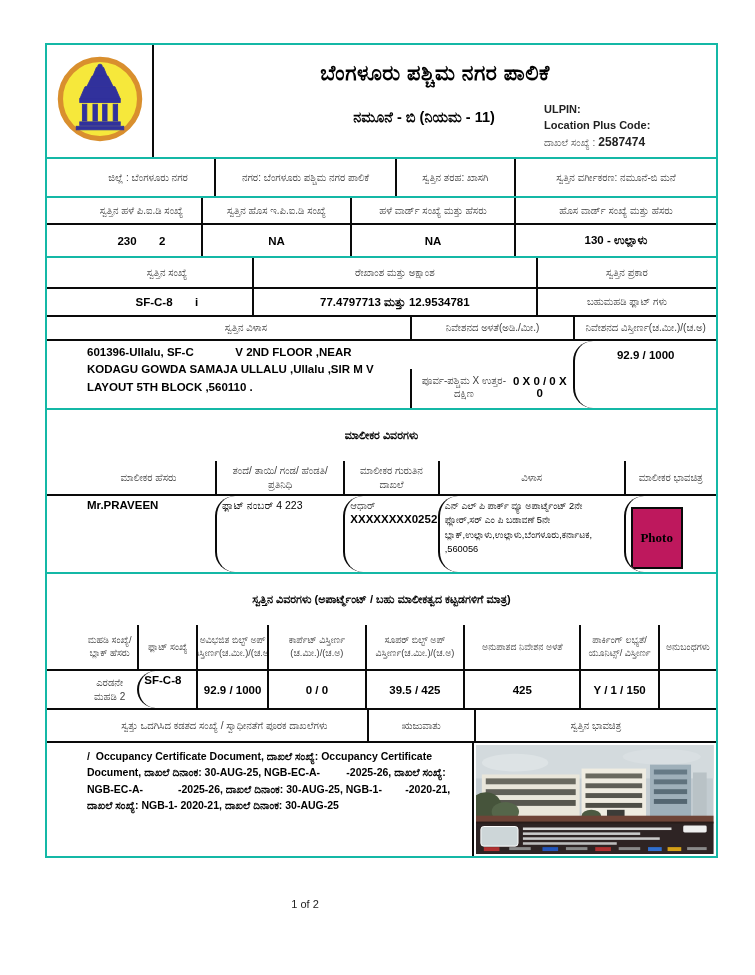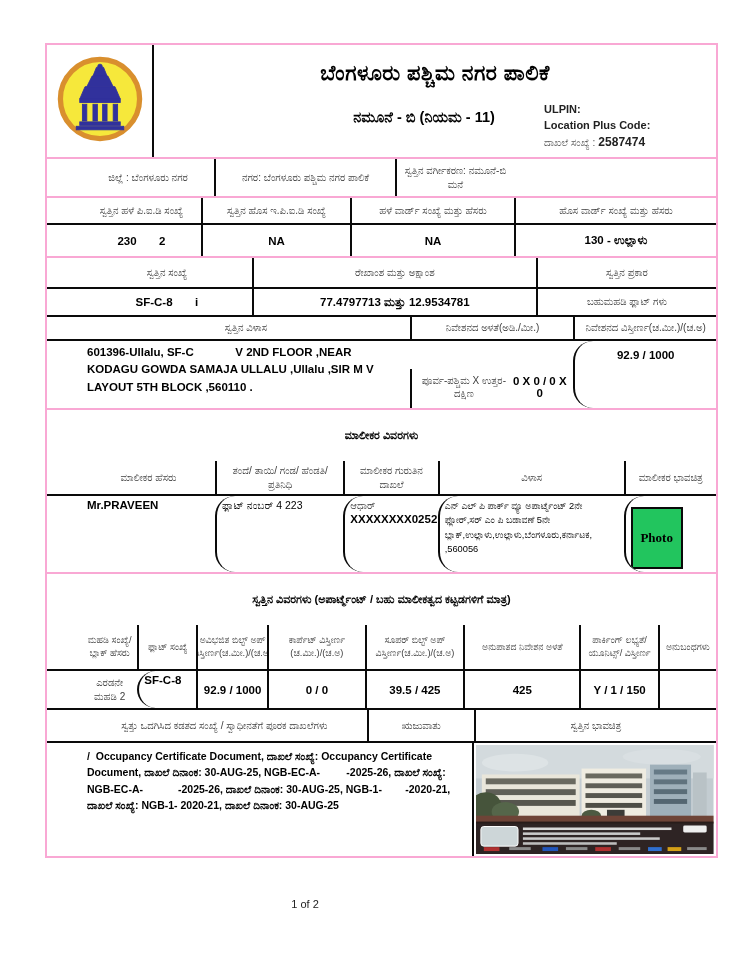--- a/index.html
+++ b/index.html
@@ -2,21 +2,21 @@
 <html><head>
 <meta charset="utf-8">
 <style>
   * { margin:0; padding:0; box-sizing:border-box; }
   html,body { background:#ffffff; }
   .page {
     position:relative; width:755px; height:975px; background:#fff;
     font-family:"Liberation Sans", sans-serif; color:#000; overflow:hidden;
   }
   .doc { position:absolute; left:45px; top:45px; width:673px; }
-  .sec { border:2px solid #f9a8d4; margin-top:-2px; background:#fff; }
+  .sec { border:2px solid #14b8a6; margin-top:-2px; background:#fff; }
   .row { display:grid; }
   .row + .row { border-top:2px solid #0a0a0a; }
   .cell {
     border-left:2px solid #0a0a0a; padding:3px 5px;
     display:flex; align-items:center; justify-content:center;
     text-align:center; overflow:hidden;
   }
   .cell:first-child { border-left:none;padding-left:40px; }
   .hd { font-size:10px; color:#3d3d3d; font-weight:400; line-height:1.35; }
   .val { font-size:11.5px; font-weight:700; color:#000; }
@@ -46,21 +46,21 @@
   .g-det-h { grid-template-columns:13.5% 8.8% 10.6% 14.6% 14.7% 17.4% 11.7% 8.7%; min-height:44px; }
   .g-det-v { grid-template-columns:13.5% 8.8% 10.6% 14.6% 14.7% 17.4% 11.7% 8.7%; min-height:39px; }
   .g-doc-h { grid-template-columns:47.8% 16% 36.2%; min-height:33px; }
   .g-bot   { grid-template-columns:63.6% 36.4%; min-height:115px; }
 
   .sec-title { text-align:center; font-size:11px; font-weight:700; padding:19px 4px; }
   .det-hd { font-size:9.3px; }
   .adr-val { line-height:1.5; }
 
   .photo-box {
-    width:52px; height:62px; border:2px solid #0a0a0a; background:#22c55e;
+    width:52px; height:62px; border:2px solid #0a0a0a; background:#be185d;
     display:flex; align-items:center; justify-content:center;
     font-family:"Liberation Serif", serif; font-weight:700; font-size:13px;
     margin-top:8px;
   }
   .occ-cell { line-height:1.55; font-size:10.5px; font-weight:700; padding:5px 8px; }
   .photo-cell { padding:2px; align-items:stretch; justify-content:stretch; }
   .photo-cell svg { width:100%; height:100%; display:block; }
   .footer { position:absolute; left:0; width:610px; top:898px; text-align:center; font-size:11px; color:#222; }
 </style>
 </head>
@@ -101,20 +101,21 @@
             <span class="docno-val">2587474</span>
           </div>
         </div>
       </div>
     </div>
 
     <div class="sec">
       <div class="row g-row1">
         <div class="cell hd">ಜಿಲ್ಲೆ : ಬೆಂಗಳೂರು ನಗರ</div>
         <div class="cell hd">ನಗರ: ಬೆಂಗಳೂರು ಪಶ್ಚಿಮ ನಗರ ಪಾಲಿಕೆ</div>
+        <div class="cell hd">ಸ್ವತ್ತಿನ ತರಹ: ಖಾಸಗಿ</div>
         <div class="cell hd">ಸ್ವತ್ತಿನ ವರ್ಗೀಕರಣ: ನಮೂನೆ-ಬಿ ಮನೆ</div>
       </div>
     </div>
 
     <div class="sec">
       <div class="row g-pid-h">
         <div class="cell hd">ಸ್ವತ್ತಿನ ಹಳೆ ಪಿ.ಐ.ಡಿ ಸಂಖ್ಯೆ</div>
         <div class="cell hd">ಸ್ವತ್ತಿನ ಹೊಸ ಇ.ಪಿ.ಐ.ಡಿ ಸಂಖ್ಯೆ</div>
         <div class="cell hd">ಹಳೆ ವಾರ್ಡ್ ಸಂಖ್ಯೆ ಮತ್ತು ಹೆಸರು</div>
         <div class="cell hd">ಹೊಸ ವಾರ್ಡ್ ಸಂಖ್ಯೆ ಮತ್ತು ಹೆಸರು</div>

